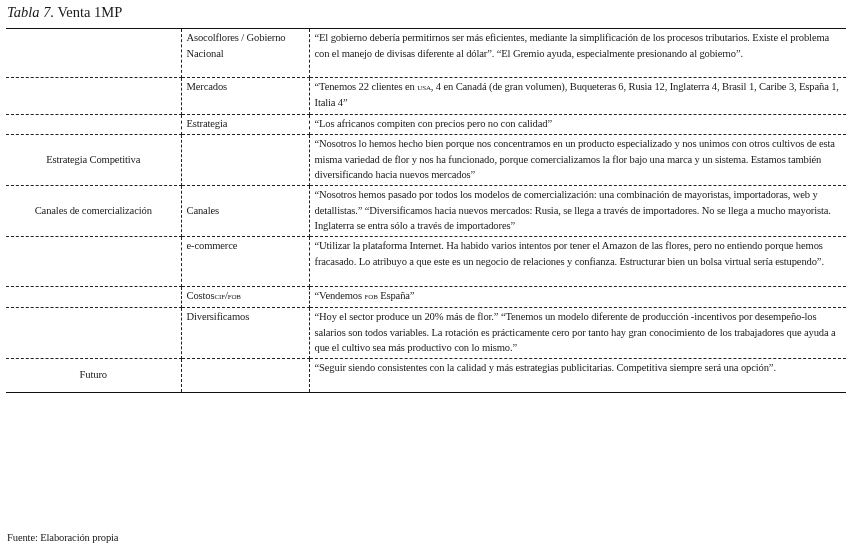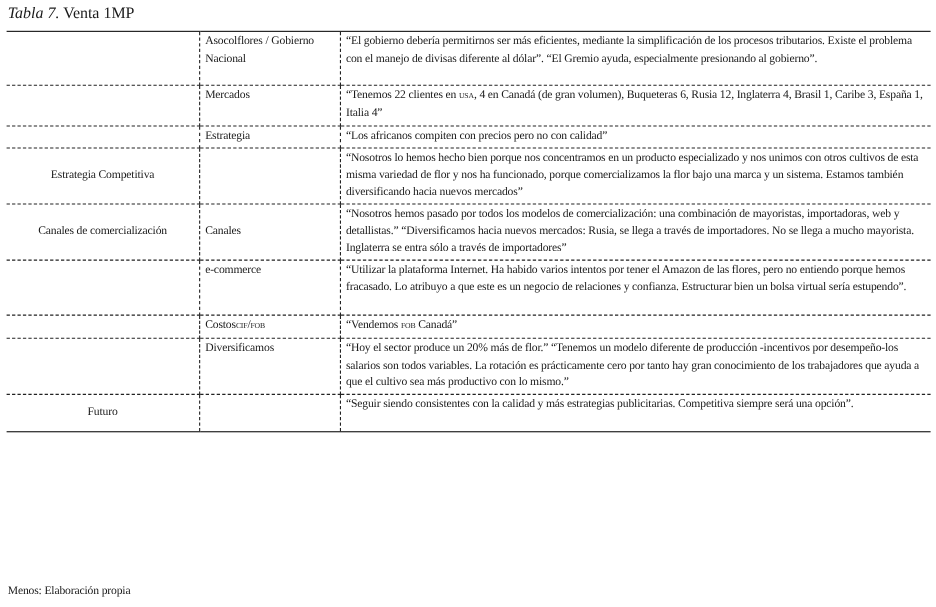--- a/index.html
+++ b/index.html
@@ -112,28 +112,28 @@
       <td class="c3">“Nosotros hemos pasado por todos los modelos de comercialización: una combinación de mayoristas, importadoras, web y detallistas.” “Diversificamos hacia nuevos mercados: Rusia, se llega a través de importadores. No se llega a mucho mayorista. Inglaterra se entra sólo a través de importadores”</td>
     </tr>
     <tr style="height:50px">
       <td class="c1"></td>
       <td class="c2">e-commerce</td>
       <td class="c3">“Utilizar la plataforma Internet. Ha habido varios intentos por tener el Amazon de las flores, pero no entiendo porque hemos fracasado. Lo atribuyo a que este es un negocio de relaciones y confianza. Estructurar bien un bolsa virtual sería estupendo”.</td>
     </tr>
     <tr style="height:21px">
       <td class="c1"></td>
       <td class="c2"><span>Costos</span><span class="sc">CIF/FOB</span></td>
-      <td class="c3"><span>“Vendemos </span><span class="sc">FOB</span><span> Canadá”</span></td>
+      <td class="c3"><span>“Vendemos </span><span class="sc">FOB</span><span> España”</span></td>
     </tr>
     <tr style="height:50px">
       <td class="c1"></td>
       <td class="c2">Diversificamos</td>
       <td class="c3">“Hoy el sector produce un 20% más de flor.” “Tenemos un modelo diferente de producción -incentivos por desempeño-los salarios son todos variables. La rotación es prácticamente cero por tanto hay gran conocimiento de los trabajadores que ayuda a que el cultivo sea más productivo con lo mismo.”</td>
     </tr>
     <tr style="height:34px">
       <td class="c1">Futuro</td>
       <td class="c2"></td>
       <td class="c3">“Seguir siendo consistentes con la calidad y más estrategias publicitarias. Competitiva siempre será una opción”.</td>
     </tr>
   </tbody>
 </table>
 
-<div class="footer">Menos: Elaboración propia</div>
+<div class="footer">Fuente: Elaboración propia</div>
 
 </body></html>

